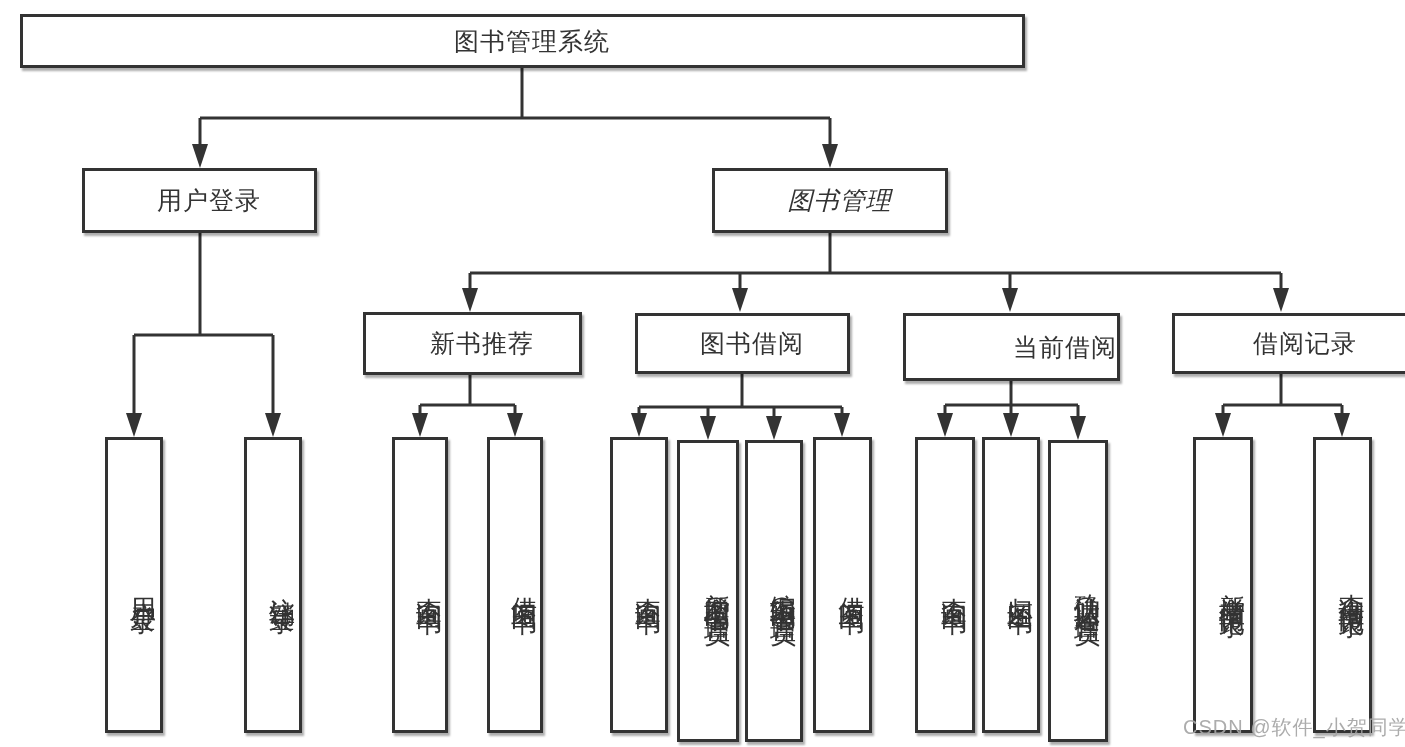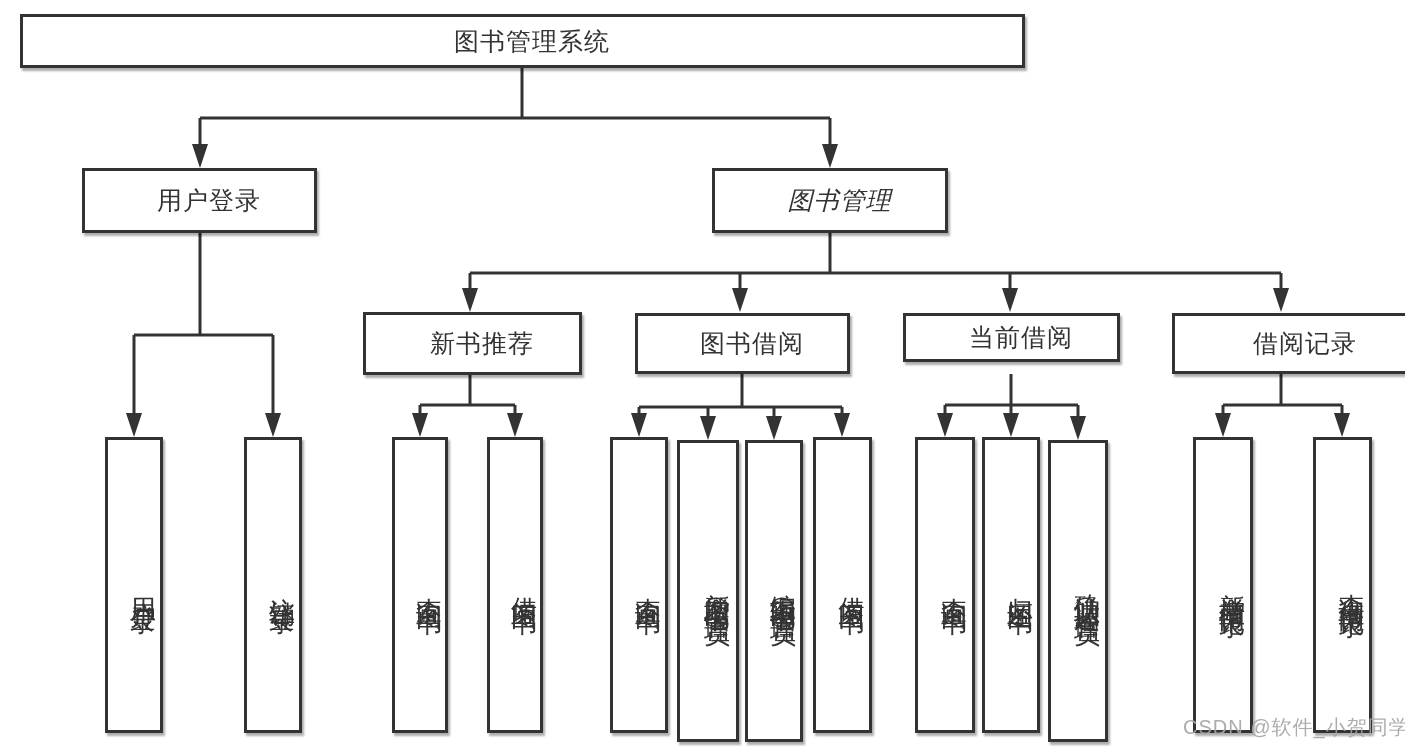--- a/index.html
+++ b/index.html
@@ -138,21 +138,21 @@
   <div class="node hbox" style="left:712px; top:168px; width:236px; height:65px;font-style:italic;">
     <span>图书管理</span>
   </div>
 
   <div class="node hbox" style="left:635px; top:313px; width:215px; height:61px;">
     <span>图书借阅</span>
   </div>
   <div class="node hbox" style="left:363px; top:312px; width:219px; height:63px;">
     <span>新书推荐</span>
   </div>
-  <div class="node hbox" style="left:903px; top:313px; width:217px; height:49px;">
+  <div class="node hbox" style="left:903px; top:313px; width:217px; height:68px;justify-content:flex-end;">
     <span>当前借阅</span>
   </div>
   <div class="node hbox" style="left:1172px; top:313px; width:247px; height:61px;">
     <span>借阅记录</span>
   </div>
 
   <div class="node vbox" style="left:105px; top:437px; width:58px; height:296px;">
     <span class="vtext">用户登录</span>
   </div>
   <div class="node vbox" style="left:244px; top:437px; width:58px; height:296px;">

